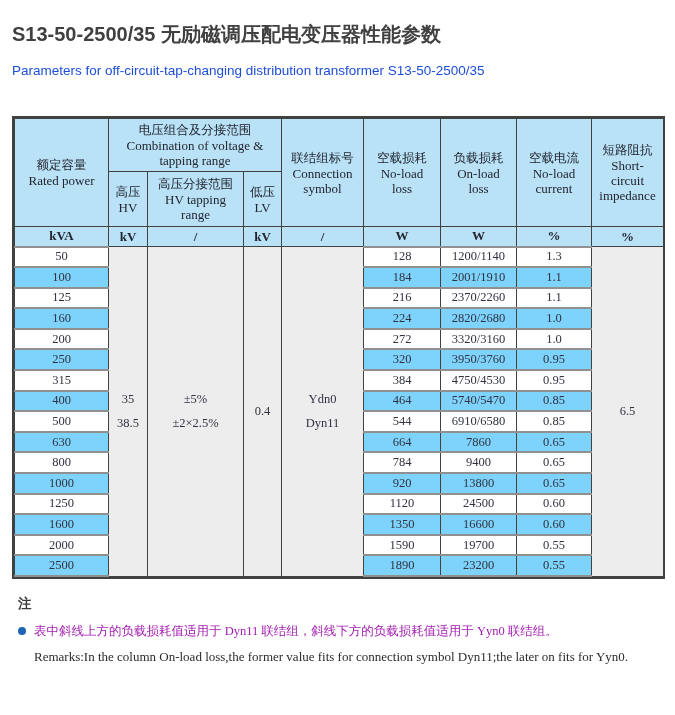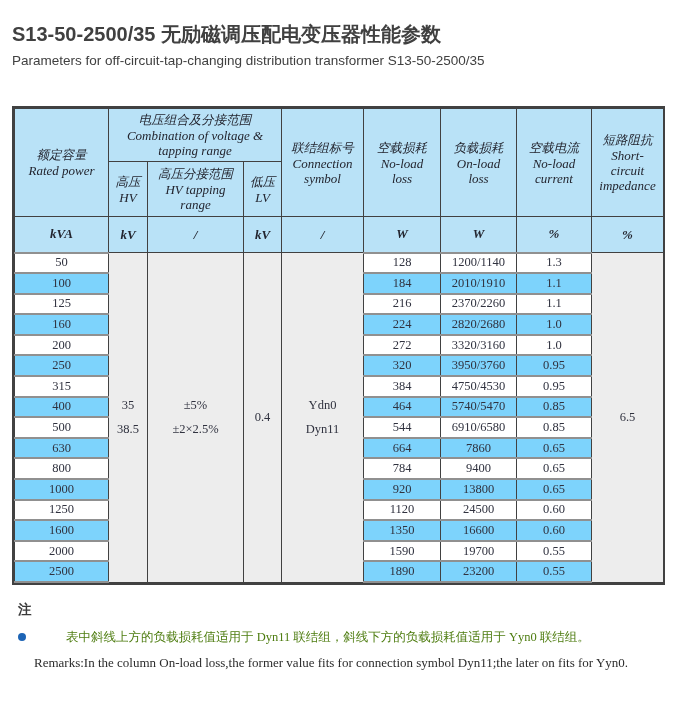--- a/index.html
+++ b/index.html
@@ -18,47 +18,46 @@
     font-weight: bold;
     font-size: 20px;
     line-height: 24px;
     color: #404040;
     letter-spacing: 0px;
   }
   .subtitle {
     font-family: "Liberation Sans", sans-serif;
     font-size: 13.5px;
     line-height: 17px;
-    color: #404040;
-    margin-top: 6px;
+    color: #1d4ed8;
+    margin-top: 16px;
   }
 
   
   .table-frame {
     margin-top: 37px;
     border: 2px solid #414141;
     width: 653px;
   }
   table {
     border-collapse: collapse;
     table-layout: fixed;
     width: 100%;
   }
   th {
     background: #b9e2f7;
     border: 1px solid #414141;
     font-weight: normal;
     text-align: center;
     vertical-align: middle;
     padding: 1px 2px;
-    font-style: italic;
   }
   thead tr.hdr1 { height: 53px; }
   thead tr.hdr2 { height: 55px; }
-  thead tr.units-row { height: 36px; }
+  thead tr.units-row { height: 20px; }
   .zh { display: block; font-size: 12.5px; line-height: 16px; color: #23252f; }
   .en { display: block; font-size: 13px; line-height: 15px; color: #23252f; }
   .units-row th { font-size: 13px; font-weight: 600; color: #23252f; }
 
   td {
     border-left: 1px solid #414141;
     border-right: 1px solid #414141;
     border-top: 2px solid #909090;
     border-bottom: 2px solid #909090;
     text-align: center;
@@ -81,23 +80,22 @@
     font-size: 13.5px;
     font-weight: 600;
     color: #3a3a3a;
     line-height: 18px;
   }
   .note-line {
     margin-top: 9px;
     display: flex;
     align-items: flex-start;
     font-size: 12.5px;
-    color: #4d7c0f;
+    color: #a21caf;
     line-height: 18px;
-    gap: 32px;
   }
   .bullet {
     width: 8px; height: 8px;
     border-radius: 50%;
     background: #1d64b5;
     flex: 0 0 8px;
     margin: 5px 8px 0 0;
   }
   .remark {
     margin: 5px 4px 12px 16px;
@@ -214,21 +212,21 @@
             <td>128</td>
             <td>1200/1140</td>
             <td>1.3</td>
             <td rowspan="16" class="merged">
               <div>6.5</div>
             </td>
           </tr>
           <tr class="stripe">
             <td>100</td>
             <td>184</td>
-            <td>2010/1910</td>
+            <td>2001/1910</td>
             <td>1.1</td>
           </tr>
           <tr>
             <td>125</td>
             <td>216</td>
             <td>2370/2260</td>
             <td>1.1</td>
           </tr>
           <tr class="stripe">
             <td>160</td>

